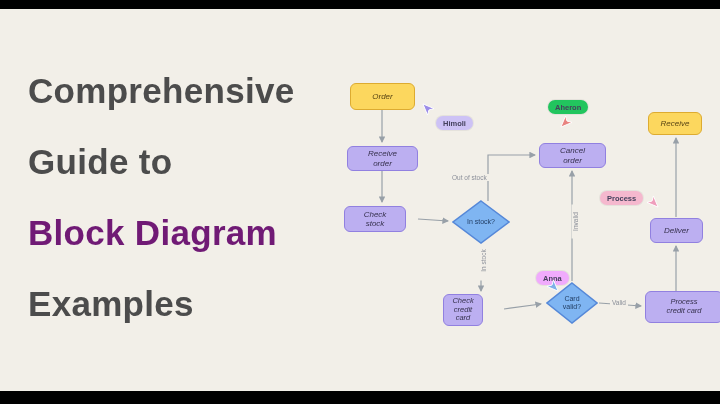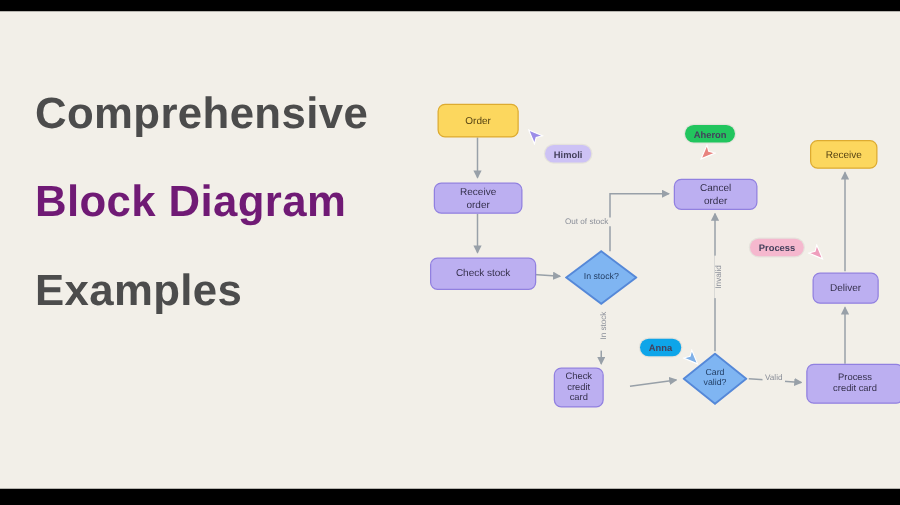--- a/index.html
+++ b/index.html
@@ -17,21 +17,21 @@
     font-size:35px;font-weight:700;line-height:71px;color:#4c4c4c;
     letter-spacing:.3px;white-space:nowrap;
   }
   .title .line.accent{color:#701a75;}
 
   
   .edges{position:absolute;left:0;top:0;width:720px;height:404px;z-index:1;pointer-events:none;}
   .node{
     position:absolute;z-index:4;display:flex;align-items:center;justify-content:center;
     text-align:center;border-radius:6px;font-size:8px;line-height:1.15;color:#35304c;
-    box-sizing:border-box;padding:1px 19px;
+    box-sizing:border-box;padding:1px 19px;font-style:italic;
   }
   .node.yellow{background:#fcd75e;border:1.5px solid #ddab30;color:#574414;}
   .node.purple{background:#bcaff1;border:1.5px solid #9180e0;}
   .diamond{position:absolute;z-index:4;}
   .diamond svg{position:absolute;left:0;top:0;}
   .dlabel{
     position:absolute;left:0;top:0;right:0;bottom:0;display:flex;align-items:center;
     justify-content:center;text-align:center;font-size:7px;line-height:1.1;color:#1f3a5f;
   }
   .edge-label{
@@ -46,20 +46,21 @@
   .cursor{position:absolute;z-index:7;width:13px;height:13px;}
 </style>
 </head>
 <body>
 
 <div class="stage">
   <div class="bar top"></div>
 
   <div class="title">
     <div class="line">Comprehensive</div>
+    <div class="line">Guide to</div>
     <div class="line accent">Block Diagram</div>
     <div class="line">Examples</div>
   </div>
 
   <svg class="edges" viewBox="0 0 720 404">
     <defs>
       <marker id="arrow" viewBox="0 0 10 10" refX="8.5" refY="5" markerWidth="5.5" markerHeight="5.5" orient="auto-start-reverse">
         <path d="M0,0 L10,5 L0,10 z" fill="#98a0a8"></path>
       </marker>
     </defs>
@@ -76,21 +77,21 @@
       <path d="M676,217 L676,138" marker-end="url(#arrow)"></path>
     </g>
   </svg>
 
   <div class="node yellow" style="left:350px;top:83px;width:65px;height:27px">
     <span>Order</span>
   </div>
   <div class="node purple" style="left:347px;top:146px;width:71px;height:25px">
     <span>Receive order</span>
   </div>
-  <div class="node purple" style="left:344px;top:206px;width:85px;height:26px">
+  <div class="node purple" style="left:344px;top:206px;width:62px;height:26px">
     <span>Check stock</span>
   </div>
   <div class="node purple" style="left:539px;top:143px;width:67px;height:25px">
     <span>Cancel order</span>
   </div>
   <div class="node purple" style="left:650px;top:218px;width:53px;height:25px">
     <span>Deliver</span>
   </div>
   <div class="node yellow" style="left:648px;top:112px;width:54px;height:23px">
     <span>Receive</span>
@@ -130,19 +131,19 @@
   <div class="pill" style="left:548px;top:100px;background:#22c55e">Aheron</div>
   <svg class="cursor" style="left:560px;top:115px;transform:rotate(270deg)" viewBox="0 0 14 14">
     <path d="M1,1 L13,6 L7.5,7.5 L6,13 Z" fill="#e8837f" stroke="#fff" stroke-width="1"></path>
   </svg>
 
   <div class="pill" style="left:600px;top:191px;background:#f5b8ce">Process</div>
   <svg class="cursor" style="left:646px;top:195px;transform:rotate(180deg)" viewBox="0 0 14 14">
     <path d="M1,1 L13,6 L7.5,7.5 L6,13 Z" fill="#ef9ebc" stroke="#fff" stroke-width="1"></path>
   </svg>
 
-  <div class="pill" style="left:512px;top:271px;background:#0ea5e9">Anna</div>
+  <div class="pill" style="left:536px;top:271px;background:#f0abfc">Anna</div>
   <svg class="cursor" style="left:546px;top:279px;transform:rotate(180deg)" viewBox="0 0 14 14">
     <path d="M1,1 L13,6 L7.5,7.5 L6,13 Z" fill="#7fb0e8" stroke="#fff" stroke-width="1"></path>
   </svg>
 
   <div class="bar bottom"></div>
 </div>
 
 </body></html>

